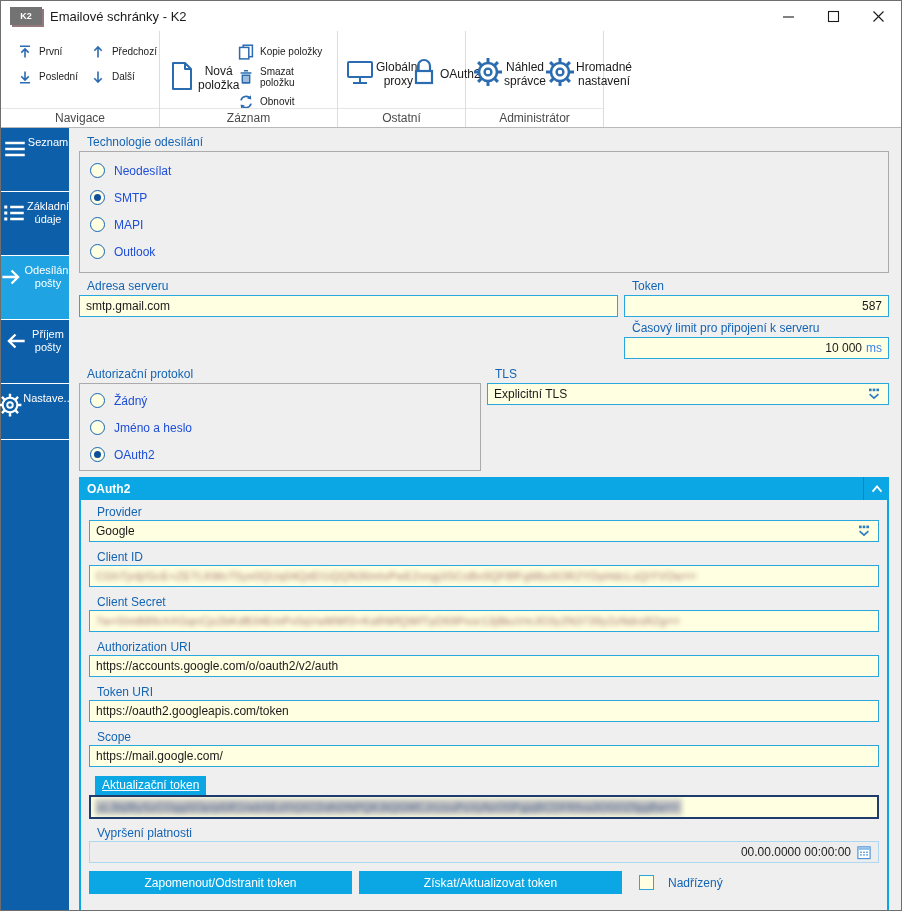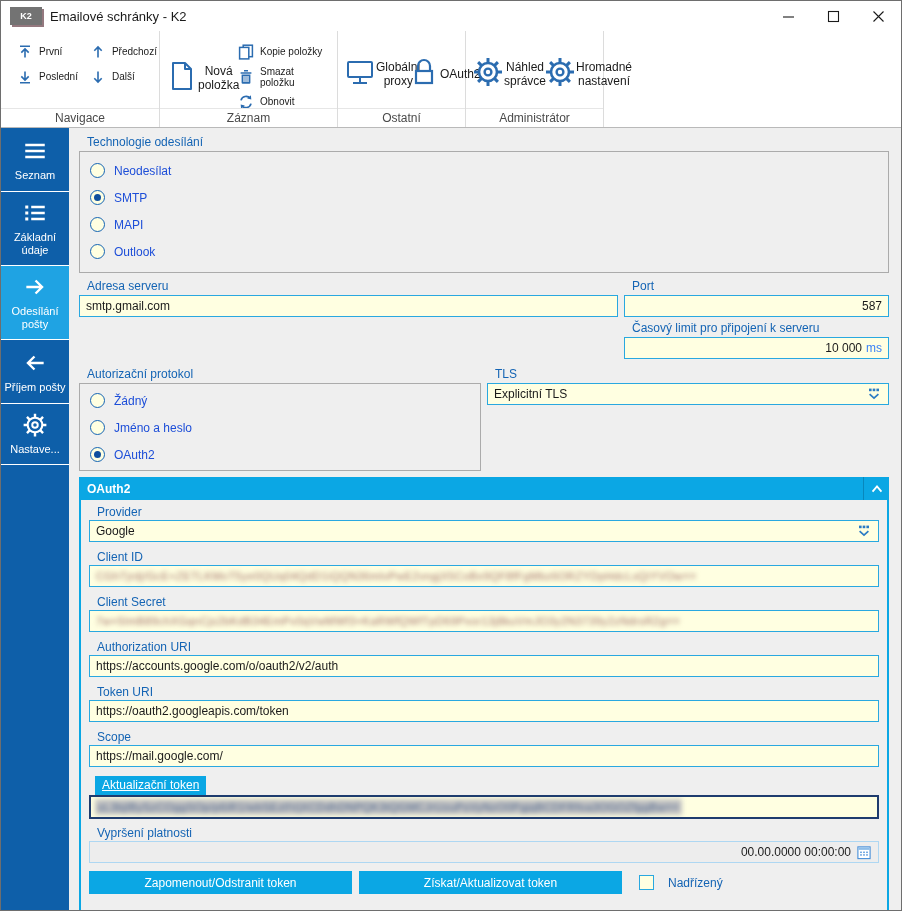--- a/index.html
+++ b/index.html
@@ -32,22 +32,22 @@
   .rbig .ric { width:32px; height:32px; color:#2b6cb0; margin-bottom:4px; }
   .rbig .ric svg { width:32px; height:32px; }
   .navcols { display:flex; gap:4px; padding-left:6px; }
   .zaznam { display:flex; gap:8px; }
 
   
   .appbody { flex:1; display:flex; min-height:0; }
 
   
   .sidebar { width:68px; flex:0 0 auto; background:#0e5fa9; display:flex; flex-direction:column; }
-  .sitem { border-bottom:1px solid #fff; color:#fff; display:flex; flex-direction:column;
-           align-items:center; justify-content:center; text-align:center; font-size:11px;
+  .sitem { border-bottom:1px solid #fff; color:#fff; display:flex; flex-direction:row;
+           justify-content:center; text-align:center; font-size:11px;
            line-height:13px; padding:8px 2px; min-height:64px; }
   .sitem .sic { width:26px; height:26px; margin-bottom:5px; color:#fff; }
   .sitem .sic svg { width:26px; height:26px; }
   .sitem.sel { background:#1fa3e3; }
   .sfill { flex:1; }
 
   
   .content { flex:1; background:#efefef; padding:7px 12px 0 10px; overflow:hidden; }
   .flabel { color:#1464b4; font-size:12px; line-height:14px; margin:0 0 2px 8px; white-space:nowrap; }
   .gbox { border:1px solid #ababab; background:#efefef; }
@@ -382,21 +382,21 @@
           <span class="rtext">Outlook</span>
         </div>
       </div>
 
       <div class="cols mb4">
         <div class="cleft">
           <div class="flabel">Adresa serveru</div>
           <div class="tinput">smtp.gmail.com</div>
         </div>
         <div class="cright">
-          <div class="flabel">Port</div>
+          <div class="flabel">Token</div>
           <div class="tinput rt">587</div>
         </div>
       </div>
 
       <div class="cols mb8">
         <div class="cleft"></div>
         <div class="cright">
           <div class="flabel">Časový limit pro připojení k serveru</div>
           <div class="tinput rt">
             <span>10 000</span>

